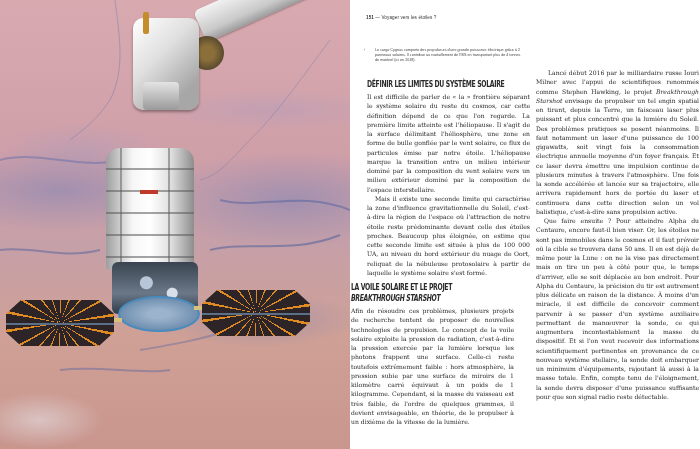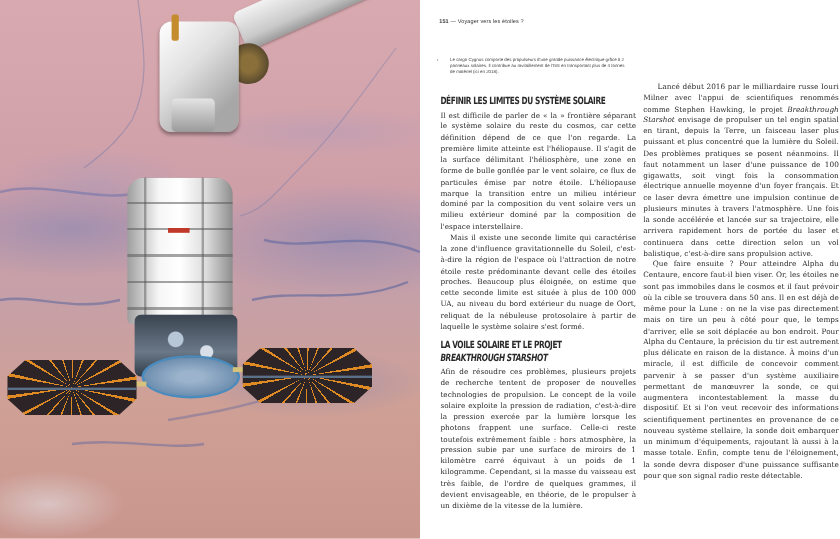--- a/index.html
+++ b/index.html
@@ -116,21 +116,21 @@
     .col p em { font-style: italic; }
     .section-title {
       font-family: "DejaVu Sans", sans-serif; font-weight: bold;
       font-size: 8.3px; line-height: 10px; letter-spacing: -0.45px;
       transform: scaleX(0.74); transform-origin: left;
       white-space: nowrap; text-transform: uppercase; margin: 0 0 3px 0;
       color: #2a2a2a;
     }
     .section-title em { font-style: italic; }
     .sec1 { position: absolute; left: 17px; top: 79px; width: 163px; }
-    .sec2 { position: absolute; left: 17px; top: 282px; width: 163px; }
+    .sec2 { position: absolute; left: 1px; top: 282px; width: 163px; }
     .sec3 { position: absolute; left: 186px; top: 380px; width: 163px; }
     .lead {
       font-size: 6.9px; line-height: 9.25px; font-weight: bold; text-indent: 12px !important;
     }
   </style>
 </head>
 <body>
 
 <div class="photo" title="Le cargo Cygnus grappled by the station robotic arm over desert landscape">
   <svg class="rivers" width="350" height="449">

